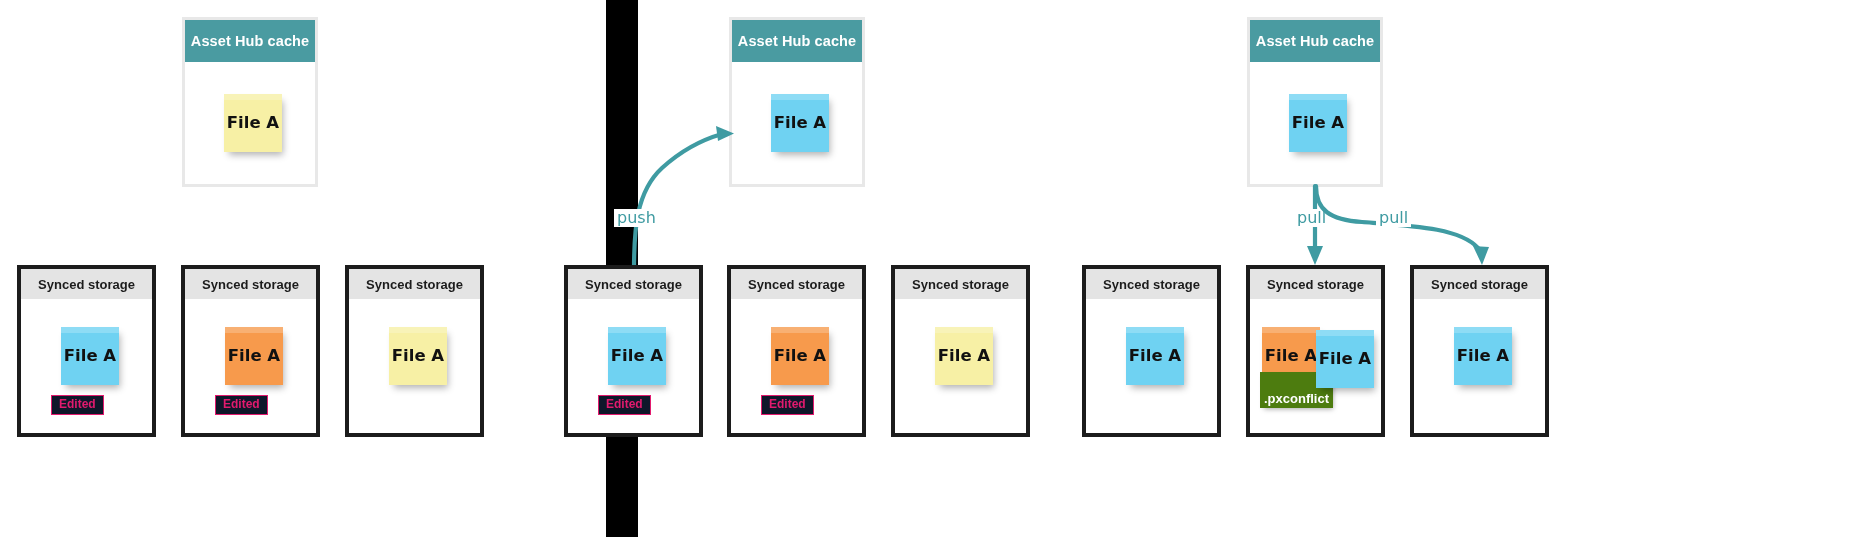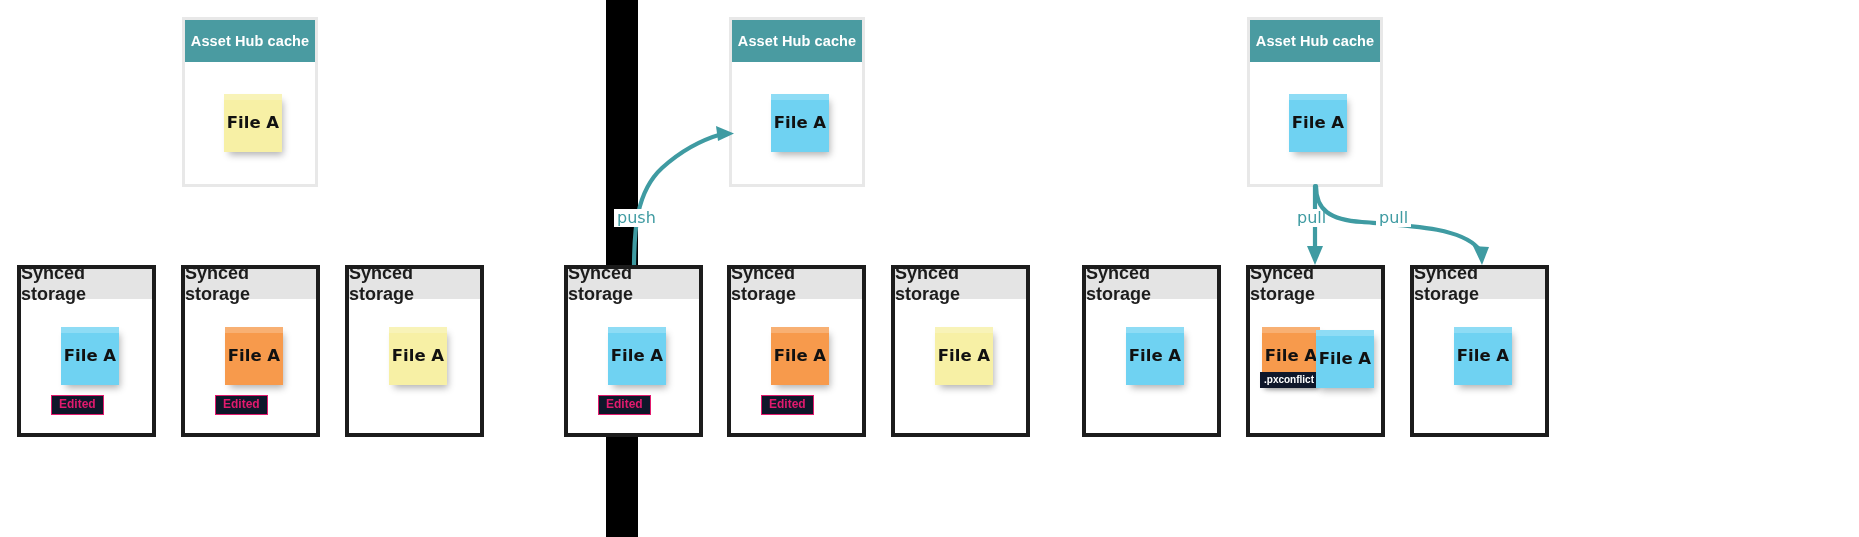--- a/index.html
+++ b/index.html
@@ -43,21 +43,21 @@
   .storage-box {
     position: absolute;
     width: 139px; height: 172px;
     background: #ffffff;
     border: 4px solid #1c1c1c;
   }
   .storage-header {
     height: 30px;
     background: #e4e4e4;
     color: #1c1c1c;
-    font-size: 18px;
+    font-size: 13px;
     font-weight: bold;
     display: flex; align-items: center; justify-content: center;
   }
   .storage-body { position: relative; height: calc(100% - 30px); }
 
   
   .note {
     position: absolute;
     width: 58px; height: 58px;
     display: flex; align-items: center; justify-content: center;
@@ -90,24 +90,24 @@
     font-size: 12px;
     font-weight: bold;
     padding: 2px 7px 3px 7px;
     background: #0f172a;
     line-height: 1.05;
     white-space: nowrap;
   }
   .badge-conflict {
     position: absolute;
     color: #ffffff;
-    background: #0f172a;
-    font-size: 10px;
-    font-weight: bold;
-    padding: 3px 4px 3px 4px;
+    background: #4d7c0f;
+    font-size: 13px;
+    font-weight: bold;
+    padding: 20px 4px 3px 4px;
     line-height: 1;
     white-space: nowrap;
     box-shadow: 2px 3px 5px -2px rgba(0,0,0,0.35);
   }
 
   
   .arrow-svg { position: absolute; overflow: visible; pointer-events: none; }
   .arrow-label {
     position: absolute;
     color: #3f9ba2;

